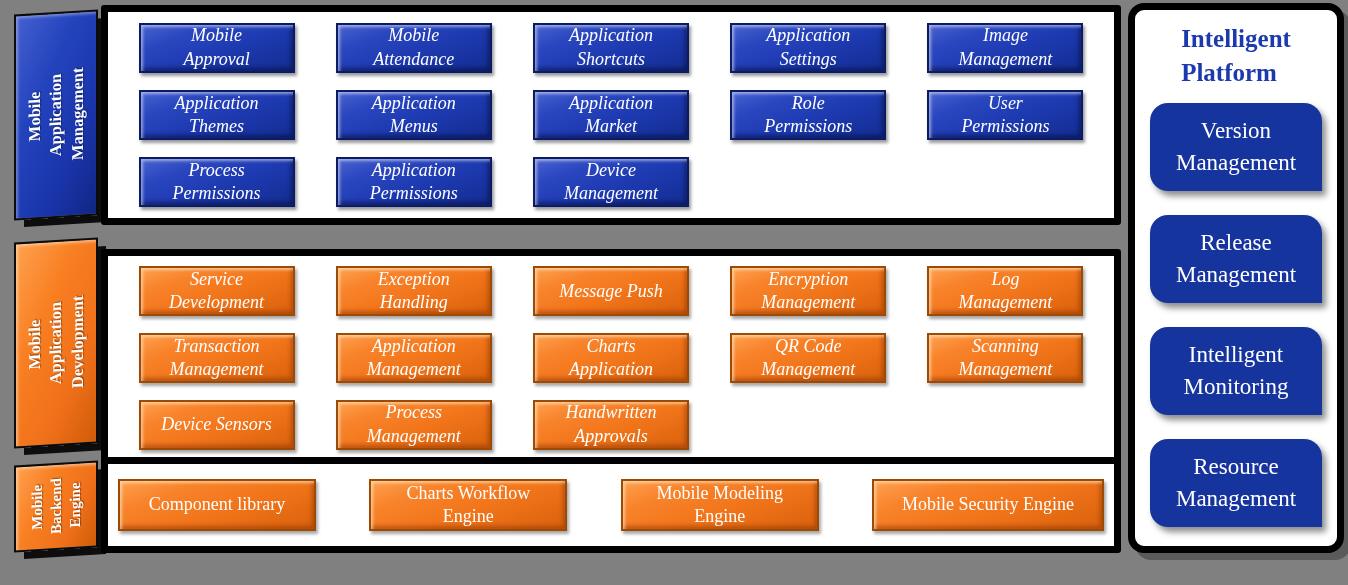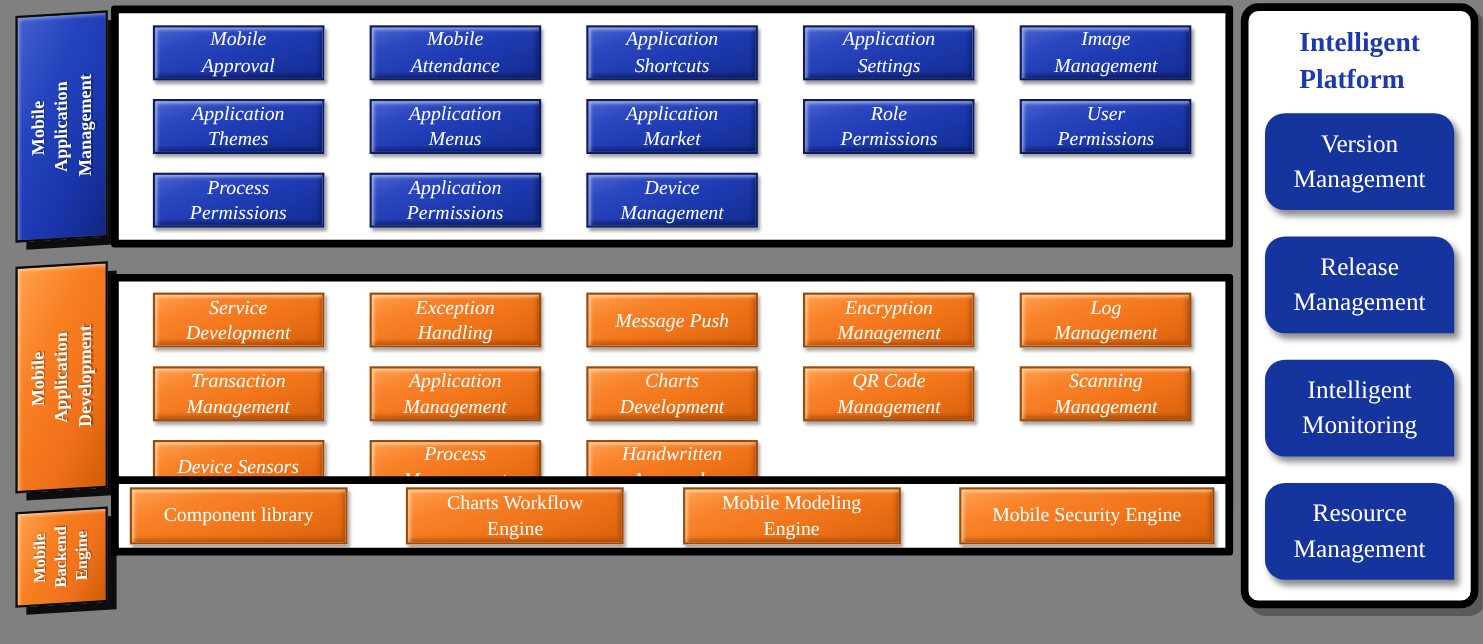--- a/index.html
+++ b/index.html
@@ -29,21 +29,21 @@
     text-shadow:1px 1px 1px rgba(0,0,0,.4);
   }
   #tab-3 .tab-label{font-size:15px;line-height:1.25;}
   
   .panel{
     position:absolute;background:#ffffff;border:7px solid #000000;border-radius:3px;
     box-sizing:border-box;
   }
   #panel-1{left:101px;top:5px;width:1020px;height:220px;}
   #panel-2{left:101px;top:231px;width:1020px;height:218px;margin-top:18px;}
-  #panel-3{left:101px;top:433px;width:1020px;height:72px;display:flex;align-items:center;justify-content:space-between;padding:0 10px;gap:48px;}
+  #panel-3{left:101px;top:457px;width:1020px;height:96px;display:flex;align-items:center;justify-content:space-between;padding:0 10px;gap:48px;}
   .grid5{
     display:grid;grid-template-columns:repeat(5,1fr);height:100%;
     align-items:center;justify-items:center;padding:2px 10px;box-sizing:border-box;font-style:italic;
   }
   
   .btn{
     display:flex;align-items:center;justify-content:center;text-align:center;
     white-space:pre-line;color:#ffffff;font-size:18px;line-height:1.3;
     box-sizing:border-box;
   }
@@ -131,21 +131,21 @@
       <div class="btn orange sm">Message Push</div>
       <div class="btn orange sm">Encryption
 Management</div>
       <div class="btn orange sm">Log
 Management</div>
       <div class="btn orange sm">Transaction
 Management</div>
       <div class="btn orange sm">Application
 Management</div>
       <div class="btn orange sm">Charts
-Development</div>
+Application</div>
       <div class="btn orange sm">QR Code
 Management</div>
       <div class="btn orange sm">Scanning
 Management</div>
       <div class="btn orange sm">Device Sensors</div>
       <div class="btn orange sm">Process
 Management</div>
       <div class="btn orange sm">Handwritten
 Approvals</div>
     </div>

